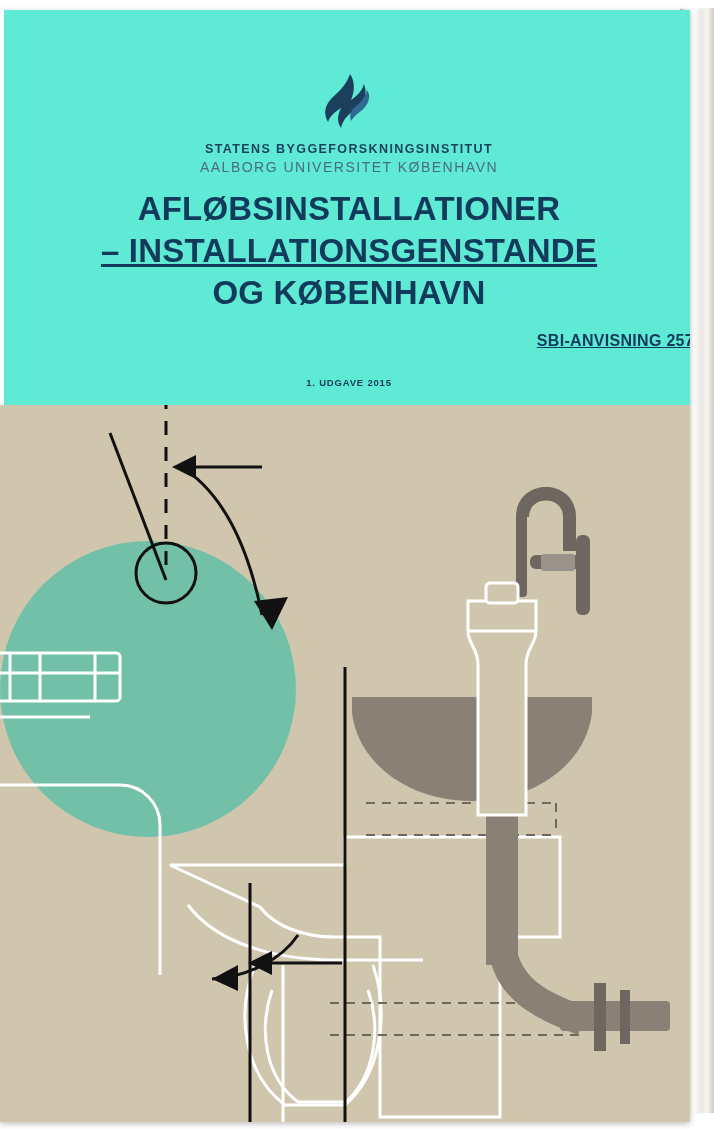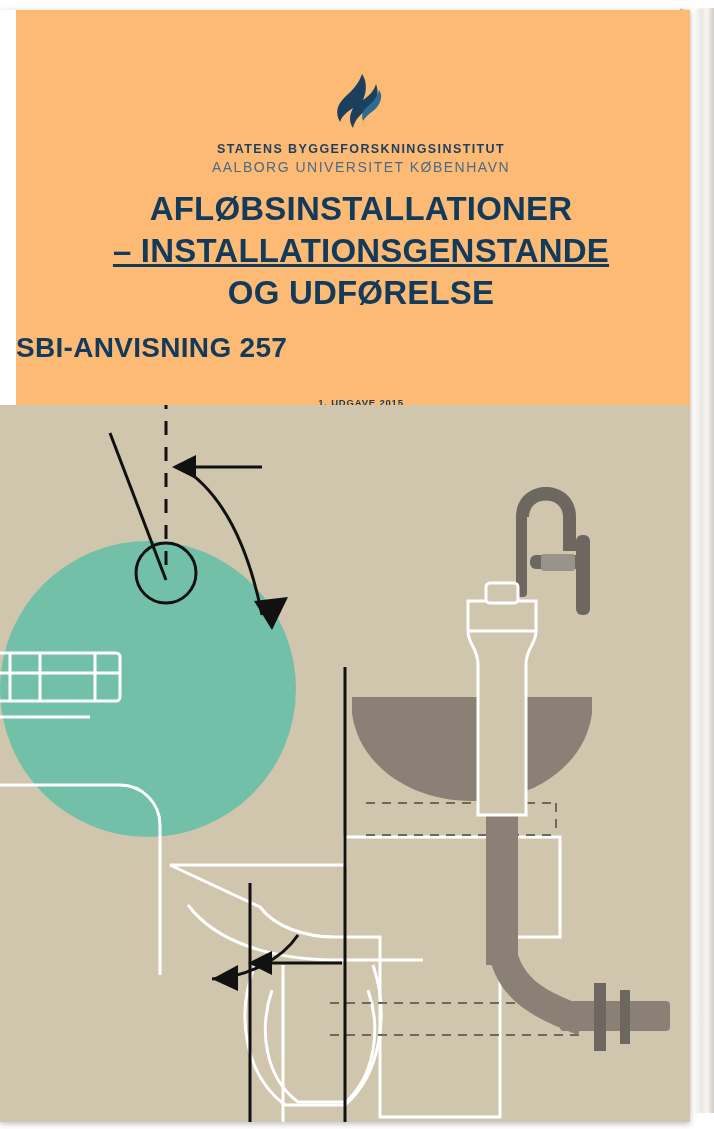--- a/index.html
+++ b/index.html
@@ -27,21 +27,21 @@
     left:0;top:10px;
     width:690px;height:1112px;
     background:#ffffff;
     overflow:hidden;
     box-shadow:0 2px 6px rgba(0,0,0,.25);
   }
   .cover-inner{position:absolute;inset:0;}
 
   
   .top-band{
-    position:absolute;left:16px;top:0;width:100%;height:395px;background:#fdba74;
+    position:absolute;left:4px;top:0;width:100%;height:395px;background:#5eead4;
   }
 
   .logo-wrap{
     position:absolute;left:0;right:0;top:62px;text-align:center;
   }
   .logo-mark{display:inline-block;}
   .org-name{
     margin-top:8px;
     font-size:12.5px;font-weight:bold;letter-spacing:1.4px;color:#1c3f5e;
   }
@@ -53,27 +53,27 @@
   .title{
     position:absolute;left:0;right:0;top:178px;
     text-align:center;color:#123a5a;
     font-size:33px;font-weight:bold;line-height:1.28;letter-spacing:.2px;
     padding:0 28px;
     box-sizing:border-box;
   }
   .title .l2{white-space:nowrap;text-decoration:underline;}
   .subtitle{
     position:absolute;left:0;right:0;top:322px;
-    text-align:left;color:#123a5a;
-    font-size:28px;font-weight:bold;letter-spacing:.3px;
+    text-align:right;color:#123a5a;
+    font-size:16px;font-weight:bold;letter-spacing:.3px;text-decoration:underline;
   }
   .edition{
     position:absolute;left:0;right:0;top:367px;
     text-align:center;color:#123a5a;
-    font-size:9.5px;font-weight:bold;letter-spacing:.8px;margin-top:20px;
+    font-size:9.5px;font-weight:bold;letter-spacing:.8px;
   }
 
   
   .illus{
     position:absolute;left:0;top:395px;width:100%;height:717px;
     background:#cfc6ad;
     overflow:hidden;
   }
   .illus svg{display:block;}
 </style>
@@ -96,21 +96,21 @@
               <path d="M57 18 C55 26 50 31 45 35 C41 38 39 43 41 49 C43 45 47 42 51 39 C56 35 60 29 59 22 Z" fill="#2f6a93"></path>
             </svg>
           </span>
           <div class="org-name">STATENS BYGGEFORSKNINGSINSTITUT</div>
           <div class="org-sub">AALBORG UNIVERSITET KØBENHAVN</div>
         </div>
 
         <div class="title">
           <div>AFLØBSINSTALLATIONER</div>
           <div class="l2">– INSTALLATIONSGENSTANDE</div>
-          <div>OG UDFØRELSE</div>
+          <div>OG KØBENHAVN</div>
         </div>
 
         <div class="subtitle">SBI-ANVISNING 257</div>
         <div class="edition">1. UDGAVE 2015</div>
       </div>
 
       <div class="illus">
         <svg width="690" height="717" viewBox="0 0 690 717">
 
           <circle cx="148" cy="284" r="148" fill="#73c0a8"></circle>

